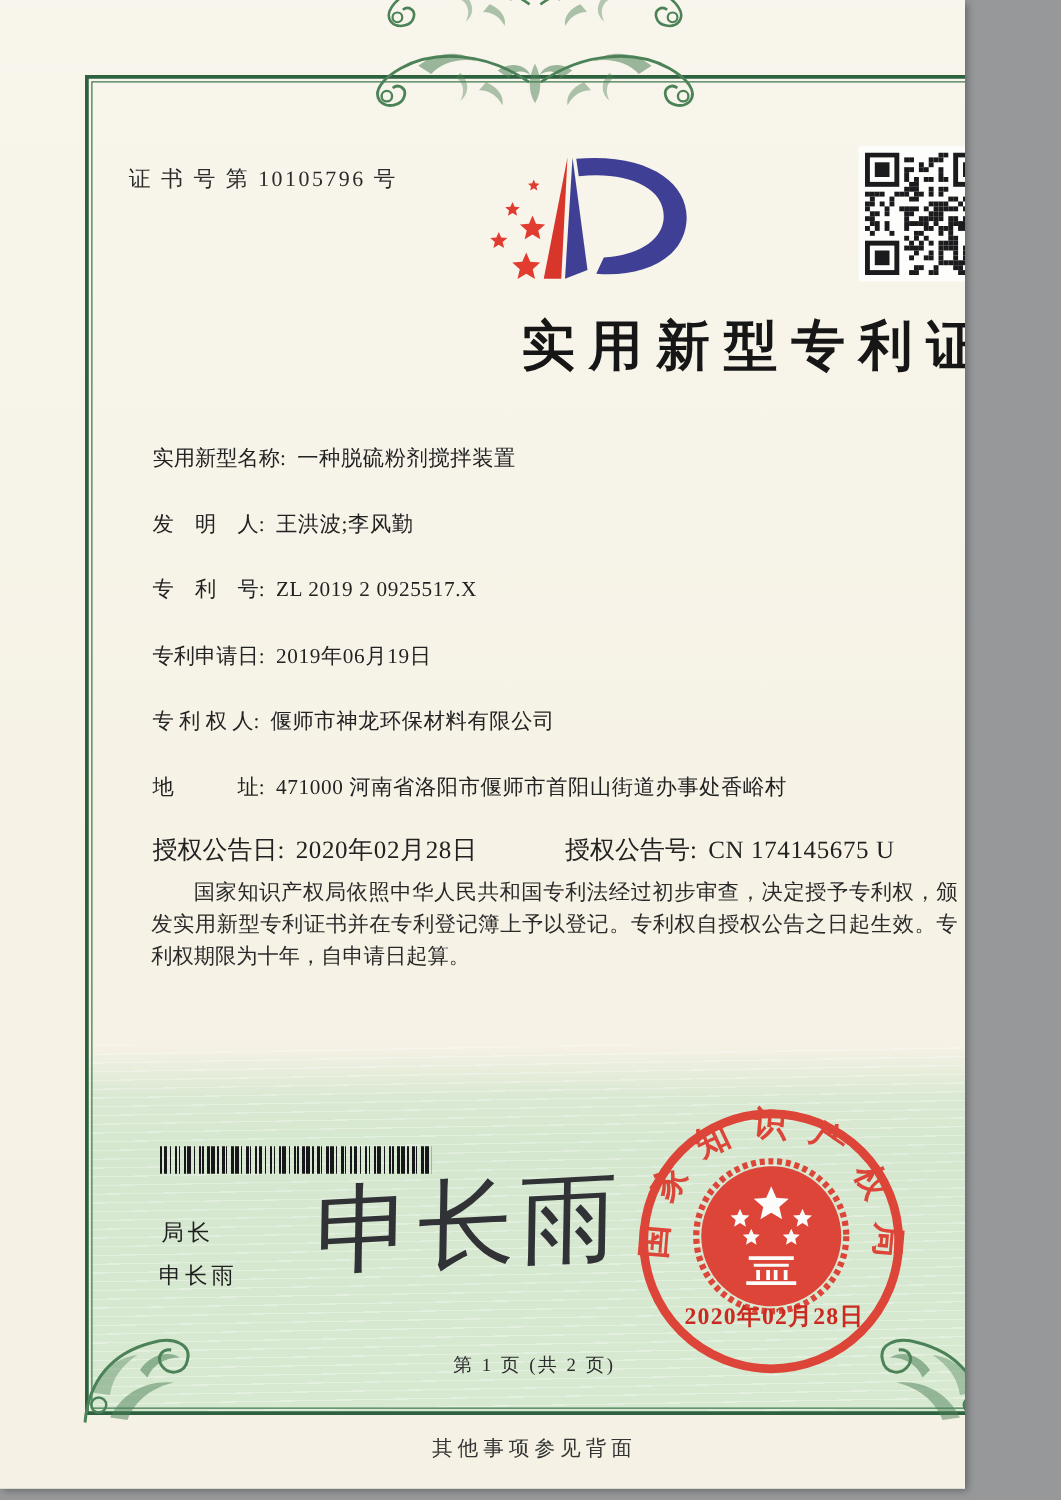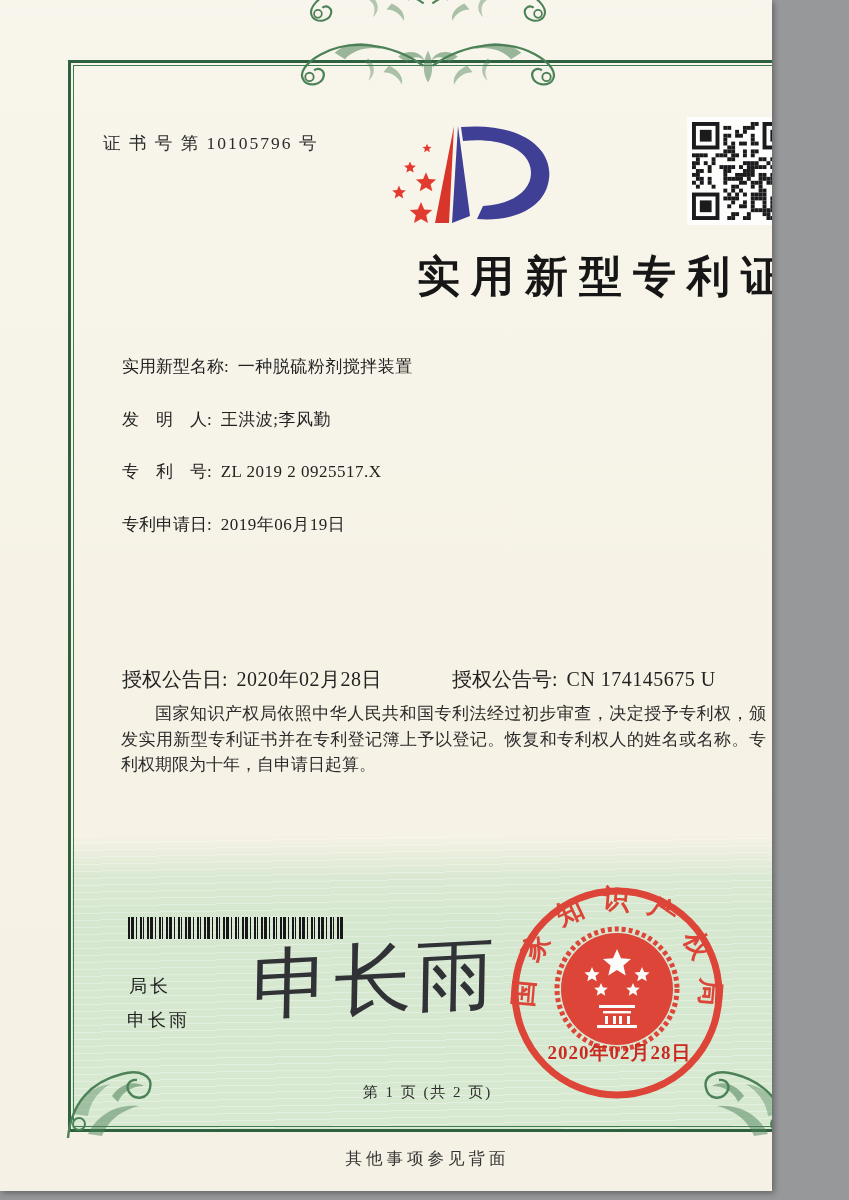--- a/index.html
+++ b/index.html
@@ -376,33 +376,39 @@
     </div>
     <div class="field-row">
       <span class="f-label">发　明　人:</span><span class="f-value">王洪波;李风勤</span>
     </div>
     <div class="field-row">
       <span class="f-label">专　利　号:</span><span class="f-value">ZL 2019 2 0925517.X</span>
     </div>
     <div class="field-row">
       <span class="f-label">专利申请日:</span><span class="f-value">2019年06月19日</span>
     </div>
+    <div class="field-row">
+      <span class="f-label">专 利 权 人:</span><span class="f-value">偃师市神龙环保材料有限公司</span>
+    </div>
+    <div class="field-row">
+      <span class="f-label">地　　　址:</span><span class="f-value">471000 河南省洛阳市偃师市首阳山街道办事处香峪村</span>
+    </div>
   </div>
 
   <div class="grant-row">
     <span>
       <span class="f-label">授权公告日:</span><span class="f-value">2020年02月28日</span>
     </span>
     <span class="grant-right">
       <span class="f-label">授权公告号:</span><span class="f-value">CN 174145675 U</span>
     </span>
   </div>
 
   <div class="paras">
-    <p>国家知识产权局依照中华人民共和国专利法经过初步审查，决定授予专利权，颁发实用新型专利证书并在专利登记簿上予以登记。恢复和专利权人的姓名或名称。专利权期限为十年，自申请日起算。</p>
+    <p>国家知识产权局依照中华人民共和国专利法经过初步审查，决定授予专利权，颁发实用新型专利证书并在专利登记簿上予以登记。专利权自授权公告之日起生效。专利权期限为十年，自申请日起算。</p>
   </div>
 
   <div class="barcode"></div>
   <div class="officer-title">局长</div>
   <div class="officer-name">申长雨</div>
   <div class="signature">申长雨</div>
 
   <svg class="seal" viewBox="0 0 220 220">
     <circle cx="110" cy="110" r="102" fill="none" stroke="#dd392d" stroke-width="7"></circle>
     <path id="seal-arc" d="M 31,138 A 84,84 0 1 1 189,138" fill="none"></path>

